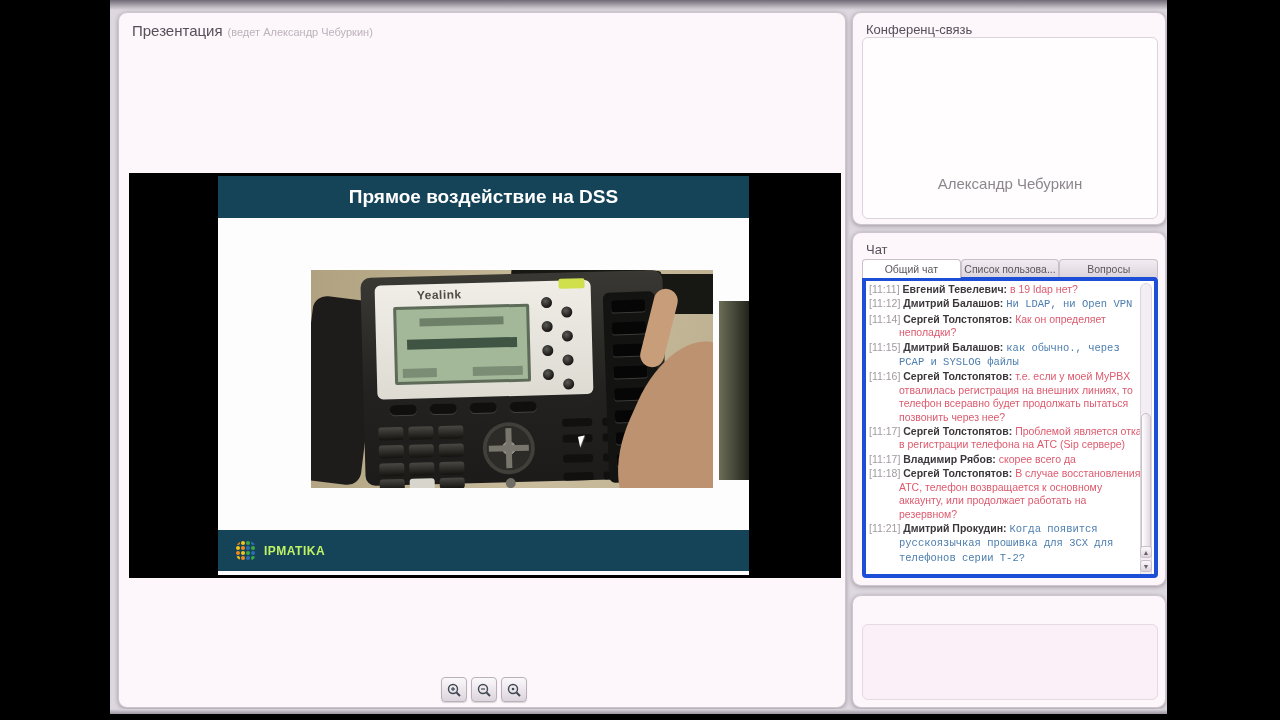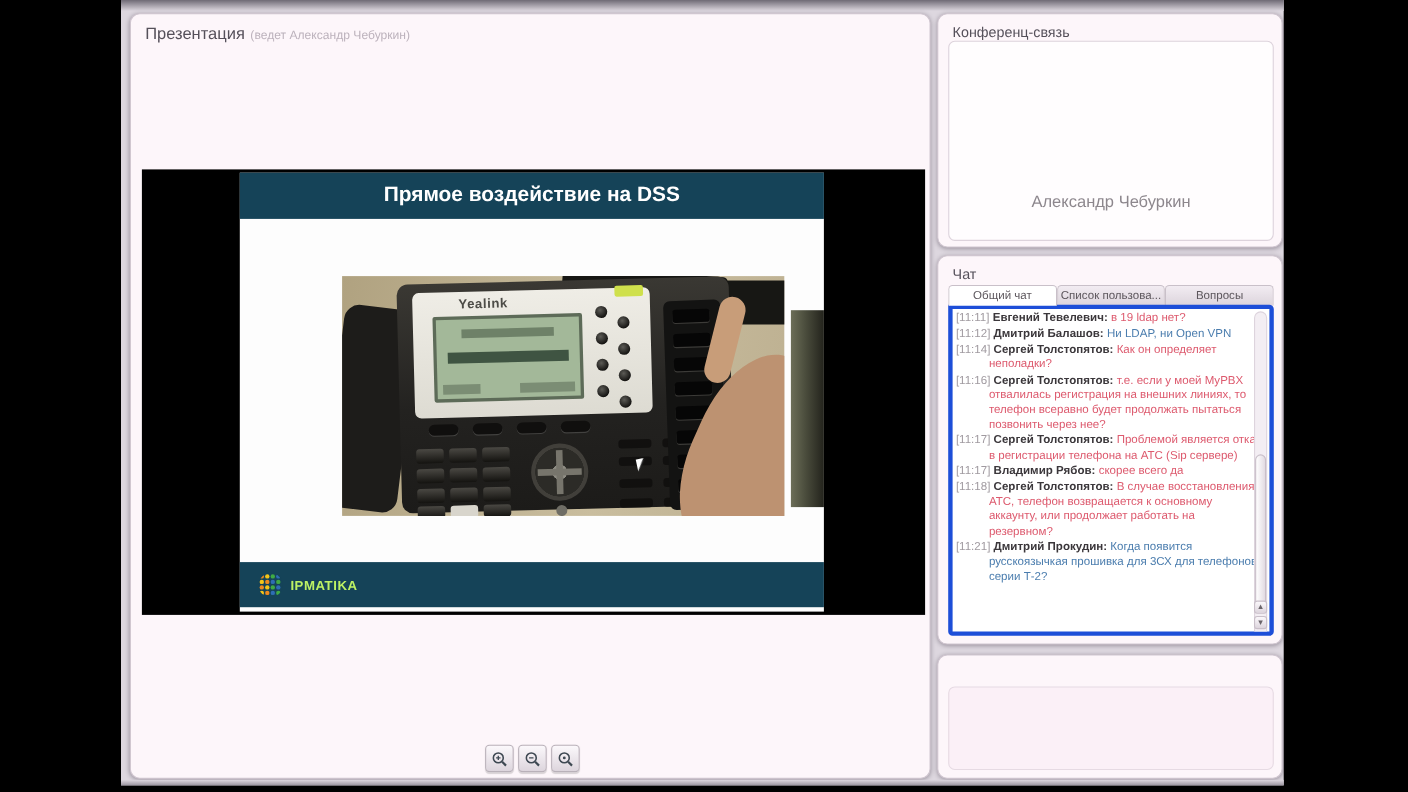--- a/index.html
+++ b/index.html
@@ -12,21 +12,21 @@
   .stage::after { content:""; position:absolute; left:0; bottom:0; right:0; height:5px;
            background:linear-gradient(#ddd7df,#9b95a0); }
 
   .panel { position:absolute; background:#fdf6fa; border:1px solid #cfc5cf;
            border-radius:9px; box-shadow:0 1px 4px rgba(40,30,45,.35); }
   .panel-title { padding:9px 13px 0 13px; font-size:15px; color:#55505a; }
   .panel-title .sub { font-size:11px; color:#bcb2bc; margin-left:5px; font-weight:normal; }
 
   
   .presentation { left:8px; top:12px; width:728px; height:696px; }
-  .video { position:absolute; left:10px; top:141px; width:712px; height:405px; background:#000;text-decoration:underline; }
+  .video { position:absolute; left:10px; top:160px; width:712px; height:405px; background:#000;text-decoration:underline; }
   .slide { position:absolute; left:89px; top:3px; width:531px; height:399px; background:#fdfdfd; }
   .slide-header { position:absolute; left:0; top:0; width:100%; height:42px; background:#154358;
            color:#fff; font-weight:bold; font-size:19px; text-align:center; line-height:42px; }
   .slide-footer { position:absolute; left:0; bottom:4px; width:100%; height:41px; background:#154358;
            display:flex; align-items:center; padding-left:16px; }
   .logo-text { color:#bef264; font-weight:bold; font-size:12px; letter-spacing:.5px; margin-left:6px; }
 
   
   .photo { position:absolute; left:93px; top:94px; width:402px; height:218px; overflow:hidden;
            background:linear-gradient(100deg,#b0a280,#c9bd9e 60%,#bdb091); }
@@ -96,21 +96,21 @@
            cursor:pointer; white-space:nowrap; overflow:hidden; }
   .tab.active { background:#fff; position:relative; z-index:2; }
   .chat-box { position:absolute; left:9px; top:44px; width:296px; height:301px; background:#fff;
            border:4px solid #1d4ed8; border-radius:0 4px 4px 4px; overflow:hidden; }
   .msg-list { position:absolute; left:3px; top:2px; width:278px; height:296px; overflow:hidden; }
   .msg { font-size:10.5px; line-height:13.4px; padding-left:30px; text-indent:-30px;
            margin-bottom:1px; }
   .msg-time { color:#a09aa0; }
   .msg-name { color:#3b373b; font-weight:bold; }
   .msg-red  { color:#dd5a6e; }
-  .msg-blue { color:#4b7dae; }
+  .msg-blue { color:#4b7dae;font-family:Liberation Mono, monospace; }
   .scrollbar { position:absolute; right:2px; top:2px; width:12px; height:296px;
            background:#f3eef3; border:1px solid #ddd4dd; border-radius:6px; }
   .scroll-thumb { position:absolute; left:0; top:44%; width:10px; height:47%;
            background:linear-gradient(90deg,#fff,#e2dae2); border:1px solid #c9bfc9;
            border-radius:5px; cursor:grab; }
   .scroll-btn { position:absolute; right:2px; width:12px; height:12px; font-size:7px;
            line-height:11px; text-align:center; color:#6a646a;
            background:linear-gradient(#fbf8fb,#ddd5dd); border:1px solid #c9bfc9;
            border-radius:3px; cursor:pointer; }
   .scroll-up { bottom:16px; } .scroll-down { bottom:2px; }
@@ -270,20 +270,21 @@
     <div class="tabs">
       <div class="tab active">Общий чат</div>
       <div class="tab">Список пользова...</div>
       <div class="tab">Вопросы</div>
     </div>
     <div class="chat-box">
       <div class="msg-list">
           <div class="msg"><span class="msg-time">[11:11] </span><span class="msg-name">Евгений Тевелевич: </span><span class="msg-text msg-red">в 19 ldap нет?</span></div>
           <div class="msg"><span class="msg-time">[11:12] </span><span class="msg-name">Дмитрий Балашов: </span><span class="msg-text msg-blue">Ни LDAP, ни Open VPN</span></div>
           <div class="msg"><span class="msg-time">[11:14] </span><span class="msg-name">Сергей Толстопятов: </span><span class="msg-text msg-red">Как он определяет неполадки?</span></div>
+          <div class="msg"><span class="msg-time">[11:15] </span><span class="msg-name">Дмитрий Балашов: </span><span class="msg-text msg-blue">как обычно., через PCAP и SYSLOG файлы</span></div>
           <div class="msg"><span class="msg-time">[11:16] </span><span class="msg-name">Сергей Толстопятов: </span><span class="msg-text msg-red">т.е. если у моей MyPBX отвалилась регистрация на внешних линиях, то телефон всеравно будет продолжать пытаться позвонить через нее?</span></div>
           <div class="msg"><span class="msg-time">[11:17] </span><span class="msg-name">Сергей Толстопятов: </span><span class="msg-text msg-red">Проблемой является отказ в регистрации телефона на АТС (Sip сервере)</span></div>
           <div class="msg"><span class="msg-time">[11:17] </span><span class="msg-name">Владимир Рябов: </span><span class="msg-text msg-red">скорее всего да</span></div>
           <div class="msg"><span class="msg-time">[11:18] </span><span class="msg-name">Сергей Толстопятов: </span><span class="msg-text msg-red">В случае восстановления АТС, телефон возвращается к основному аккаунту, или продолжает работать на резервном?</span></div>
           <div class="msg"><span class="msg-time">[11:21] </span><span class="msg-name">Дмитрий Прокудин: </span><span class="msg-text msg-blue">Когда появится русскоязычкая прошивка для 3СХ для телефонов серии Т-2?</span></div>
         </div>
       <div class="scrollbar">
         <div class="scroll-thumb"></div>
       </div>
       <div class="scroll-btn scroll-up">▲</div>

